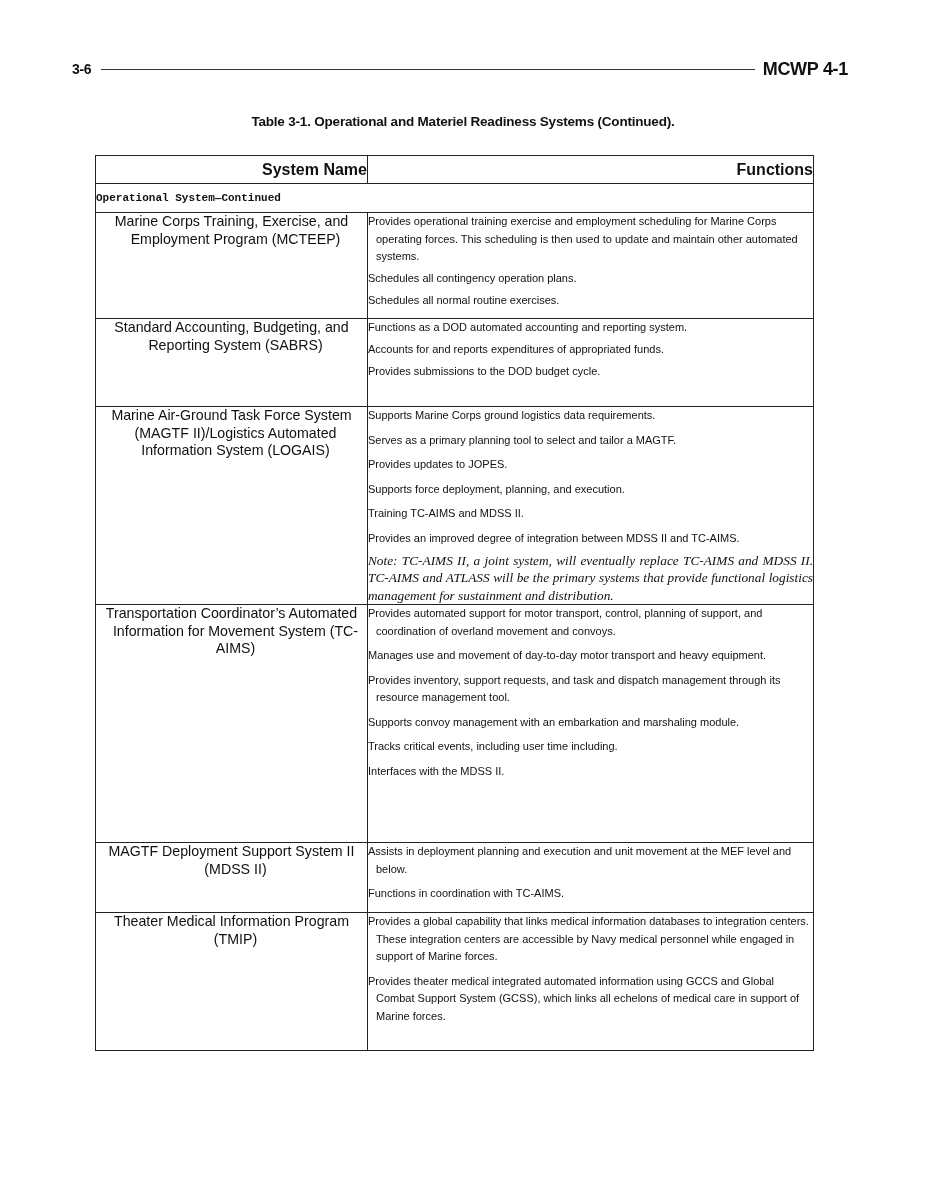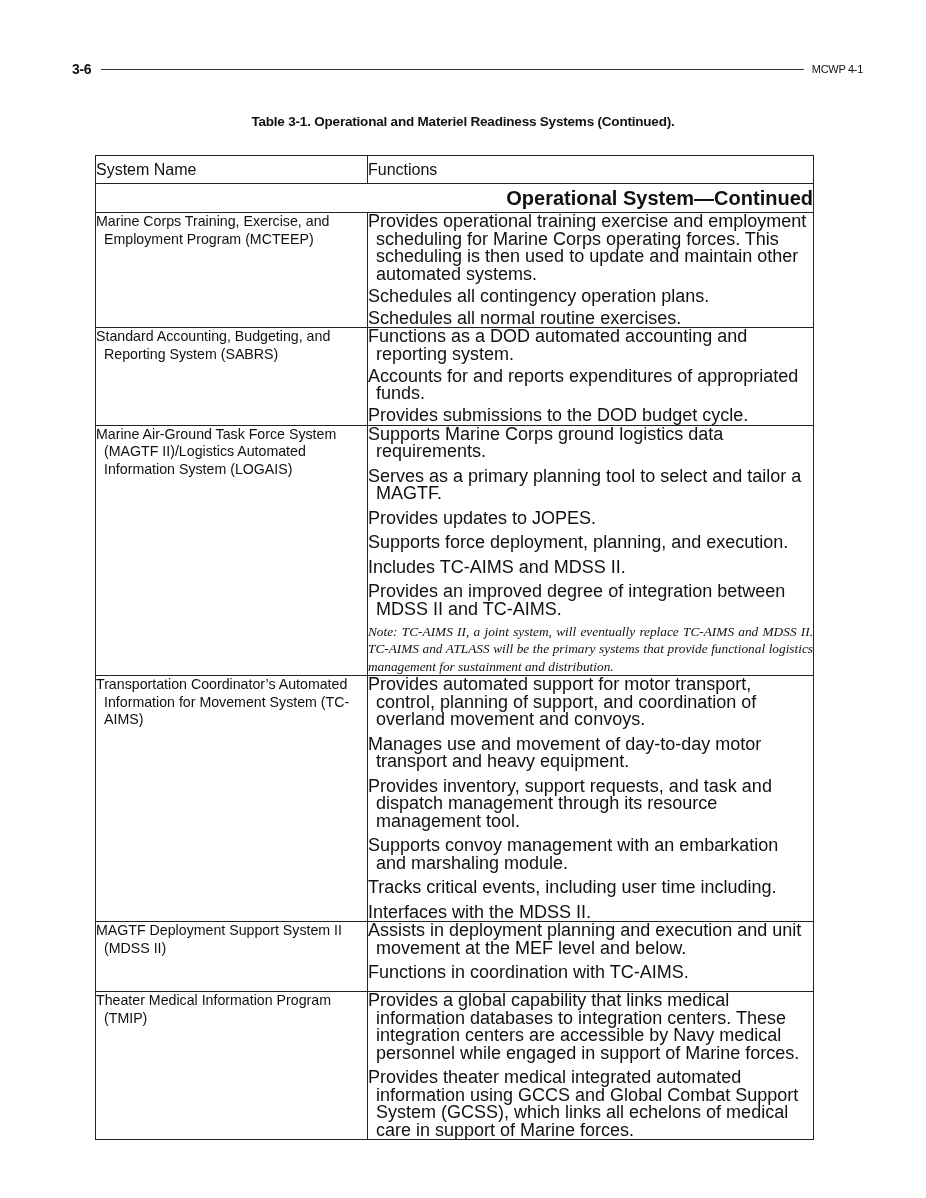--- a/index.html
+++ b/index.html
@@ -1,31 +1,31 @@
 <!DOCTYPE html>
 <html><head>
   <meta charset="utf-8">
   <style>
     html, body { margin: 0; padding: 0; background: #ffffff; }
     body { width: 926px; height: 1198px; position: relative; overflow: hidden; color: #111; font-family: "Liberation Sans", sans-serif; }
-    .running-head { position: absolute; left: 72px; right: 63px; top: 59px; height: 20px; display: flex; align-items: center; }
+    .running-head { position: absolute; left: 72px; right: 78px; top: 59px; height: 20px; display: flex; align-items: center; }
     .running-head .pg { font-weight: bold; font-size: 14px; letter-spacing: -0.3px; }
     .running-head .rule { flex: 1; height: 1px; background: #333; margin: 0 8px 0 10px; }
-    .running-head .pub { font-weight: normal; font-size: 11px; letter-spacing: -0.3px; }
+    .running-head .pub { font-weight: bold; font-size: 18px; letter-spacing: -0.3px; }
     .caption { position: absolute; left: 0; width: 926px; top: 114px; text-align: center; font-weight: bold; font-size: 13.5px; letter-spacing: -0.2px; }
     table.main { position: absolute; left: 95px; top: 155px; width: 718px; border-collapse: collapse; table-layout: fixed; }
     table.main col.c1 { width: 272px; }
     table.main col.c2 { width: 446px; }
     table.main td, table.main th { border: 1.5px solid #222; vertical-align: top; padding: 0; }
-    th.hdr { font-size: 16px; font-weight: normal; text-align: left; height: 27px; line-height: 27px; }
-    td.section { font-size: 20px; font-weight: bold; text-align: right; height: 28px; line-height: 28px; }
+    th.hdr { font-size: 16px; font-weight: bold; text-align: right; height: 27px; line-height: 27px; }
+    td.section { font-size: 11px; font-weight: bold; text-align: left; height: 28px; line-height: 28px; font-family: Liberation Mono, monospace; }
     .sys { font-size: 14.2px; line-height: 17.5px; padding: 2px 4px 4px 9px; }
-    .sys span { display: block; }
+    .sys span { display: block; text-align: center; }
     .fn { padding: 2px 4px 4px 9px; }
-    .fn .item { font-size: 18px; line-height: 17.5px; margin-bottom: 4.5px; padding-left: 8px; text-indent: -8px; }
+    .fn .item { font-size: 11px; line-height: 17.5px; margin-bottom: 4.5px; padding-left: 8px; text-indent: -8px; }
     .fn .item:last-child { margin-bottom: 0; }
     .fn .note { font-family: "Liberation Serif", serif; font-style: italic; font-size: 13.3px; line-height: 17.5px; text-align: justify; margin-top: 2px; }
   </style>
 </head>
 <body>
 
 <div class="running-head">
   <span class="pg">3-6</span>
   <span class="rule"></span>
   <span class="pub">MCWP 4-1</span>
@@ -73,21 +73,21 @@
 
     <tr style="height:190px">
       <td class="sys">
         <span style="padding-left:8px;text-indent:-8px">Marine Air-Ground Task Force System (MAGTF II)/Logistics Automated Information System (LOGAIS)</span>
       </td>
       <td class="fn">
         <div class="item">Supports Marine Corps ground logistics data requirements.</div>
         <div class="item" style="margin-top:7px">Serves as a primary planning tool to select and tailor a MAGTF.</div>
         <div class="item" style="margin-top:7px">Provides updates to JOPES.</div>
         <div class="item" style="margin-top:7px">Supports force deployment, planning, and execution.</div>
-        <div class="item" style="margin-top:7px">Includes TC-AIMS and MDSS II.</div>
+        <div class="item" style="margin-top:7px">Training TC-AIMS and MDSS II.</div>
         <div class="item" style="margin-top:7px">Provides an improved degree of integration between MDSS II and TC-AIMS.</div>
         <div class="note">Note: TC-AIMS II, a joint system, will eventually replace TC-AIMS and MDSS II. TC-AIMS and ATLASS will be the primary systems that provide functional logistics management for sustainment and distribution.</div>
       </td>
     </tr>
 
     <tr style="height:238px">
       <td class="sys">
         <span style="padding-left:8px;text-indent:-8px">Transportation Coordinator’s Automated Information for Movement System (TC-AIMS)</span>
       </td>
       <td class="fn">

